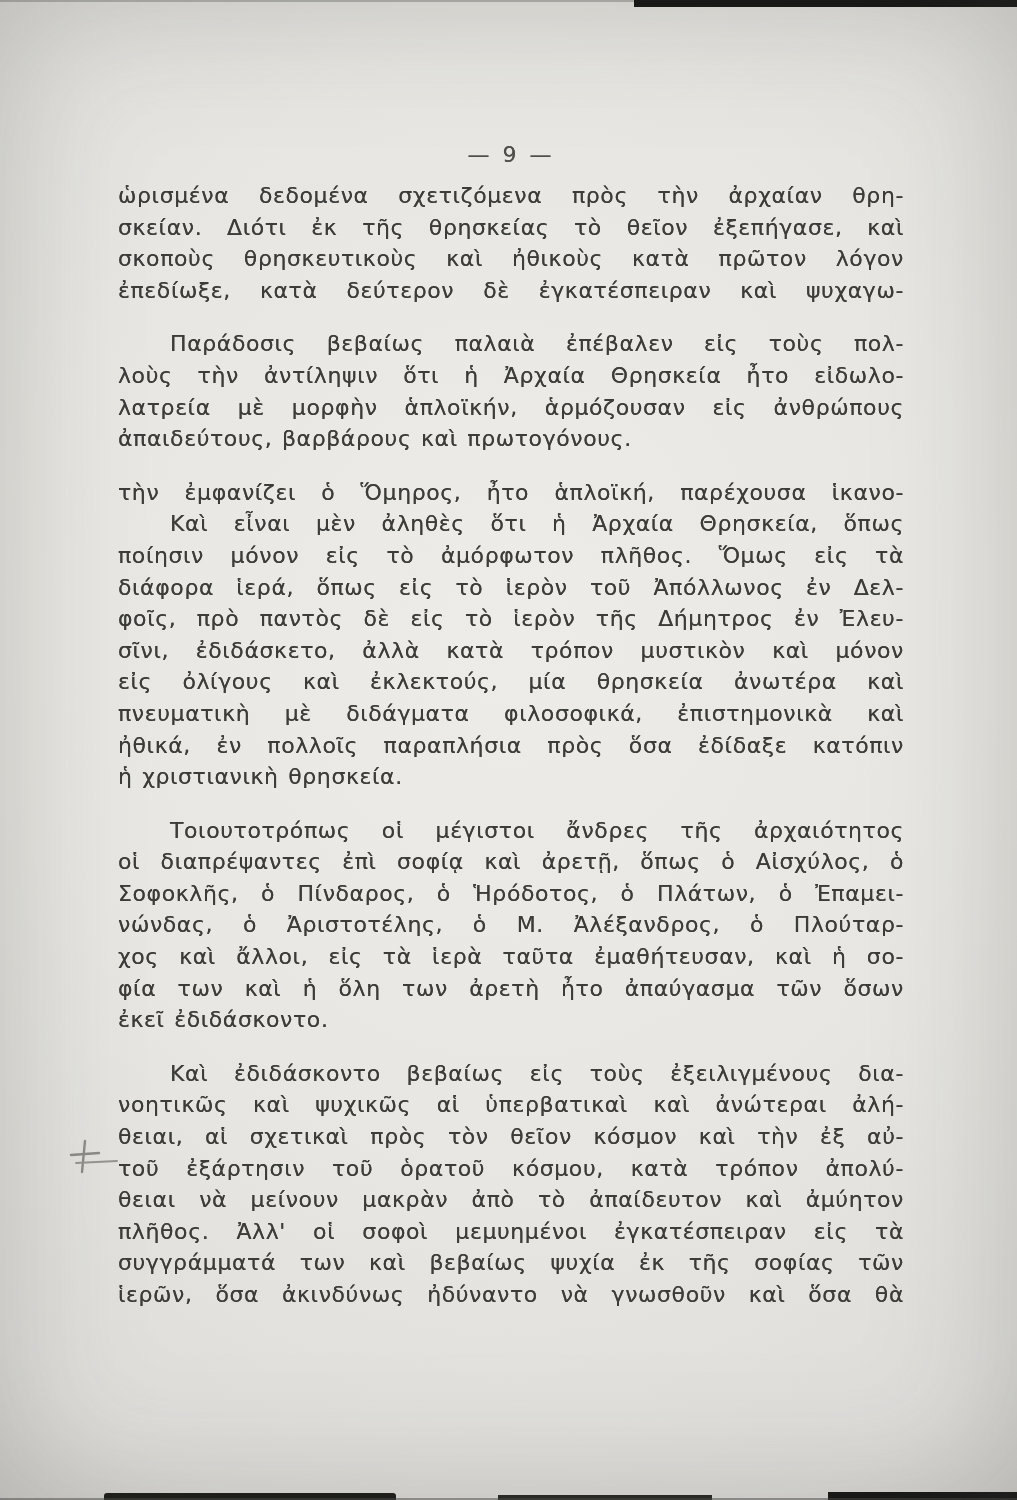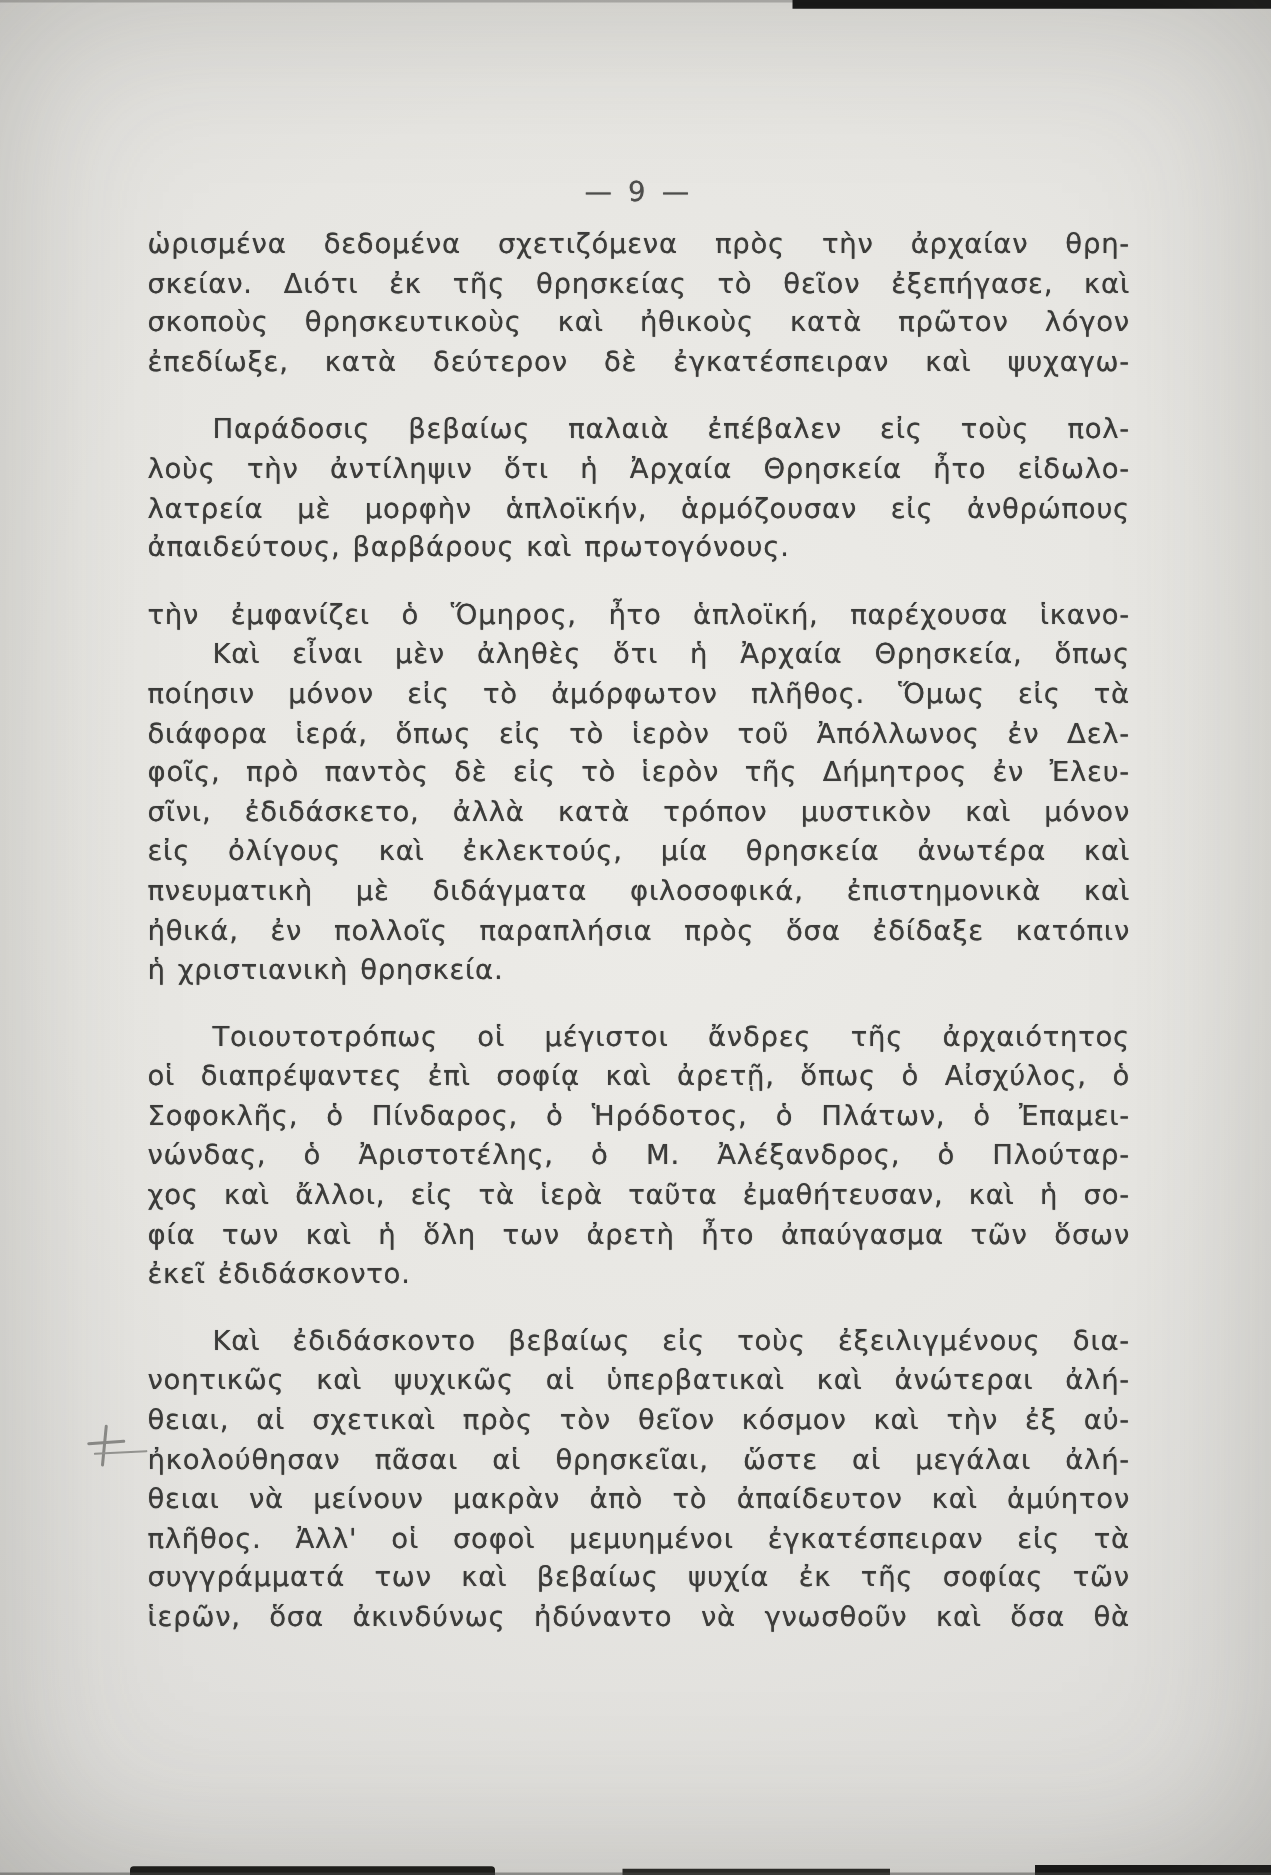--- a/index.html
+++ b/index.html
@@ -130,21 +130,21 @@
       <div class="line">χος καὶ ἄλλοι, εἰς τὰ ἱερὰ ταῦτα ἐμαθήτευσαν, καὶ ἡ σο-</div>
       <div class="line">φία των καὶ ἡ ὅλη των ἀρετὴ ἦτο ἀπαύγασμα τῶν ὅσων</div>
       <div class="line end">ἐκεῖ ἐδιδάσκοντο.</div>
     <p></p>
 
     <p class="para">
       </p>
       <div class="line indent">Καὶ ἐδιδάσκοντο βεβαίως εἰς τοὺς ἐξειλιγμένους δια-</div>
       <div class="line">νοητικῶς καὶ ψυχικῶς αἱ ὑπερβατικαὶ καὶ ἀνώτεραι ἀλή-</div>
       <div class="line">θειαι, αἱ σχετικαὶ πρὸς τὸν θεῖον κόσμον καὶ τὴν ἐξ αὐ-</div>
-      <div class="line">ἠκολούθησαν πᾶσαι αἱ θρησκεῖαι, ὥστε αἱ μεγάλαι ἀλή-</div>
+      <div class="line">τοῦ ἐξάρτησιν τοῦ ὁρατοῦ κόσμου, κατὰ τρόπον ἀπολύ-</div>
       <div class="line">θειαι νὰ μείνουν μακρὰν ἀπὸ τὸ ἀπαίδευτον καὶ ἀμύητον</div>
       <div class="line">πλῆθος. Ἀλλ' οἱ σοφοὶ μεμυημένοι ἐγκατέσπειραν εἰς τὰ</div>
       <div class="line">συγγράμματά των καὶ βεβαίως ψυχία ἐκ τῆς σοφίας τῶν</div>
       <div class="line">ἱερῶν, ὅσα ἀκινδύνως ἠδύναντο νὰ γνωσθοῦν καὶ ὅσα θὰ</div>
     <p></p>
 
   </div>
 
   <svg class="margin-mark" width="52" height="42" viewBox="0 0 52 42">
     <path d="M17 3 L14 34" stroke="#6d6d6a" stroke-width="2.4" fill="none" stroke-linecap="round"></path>

